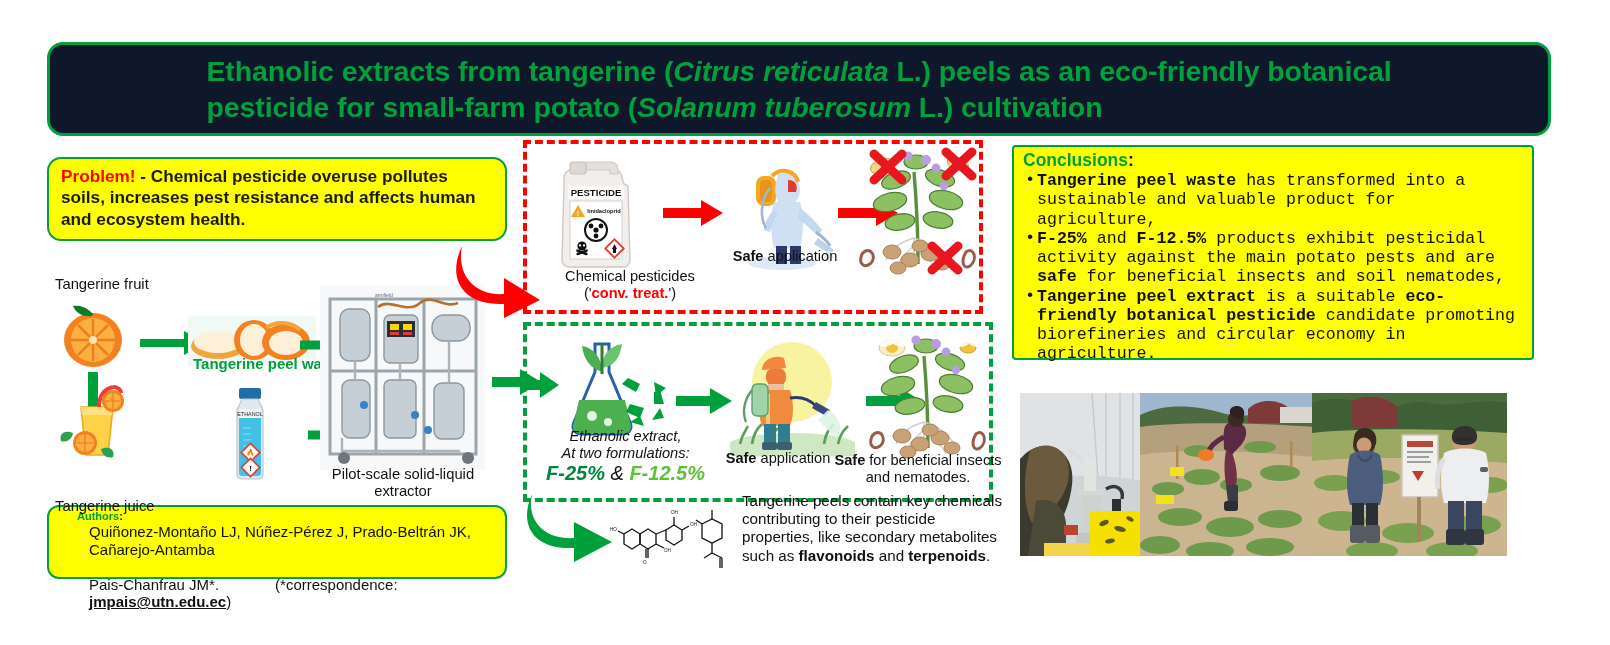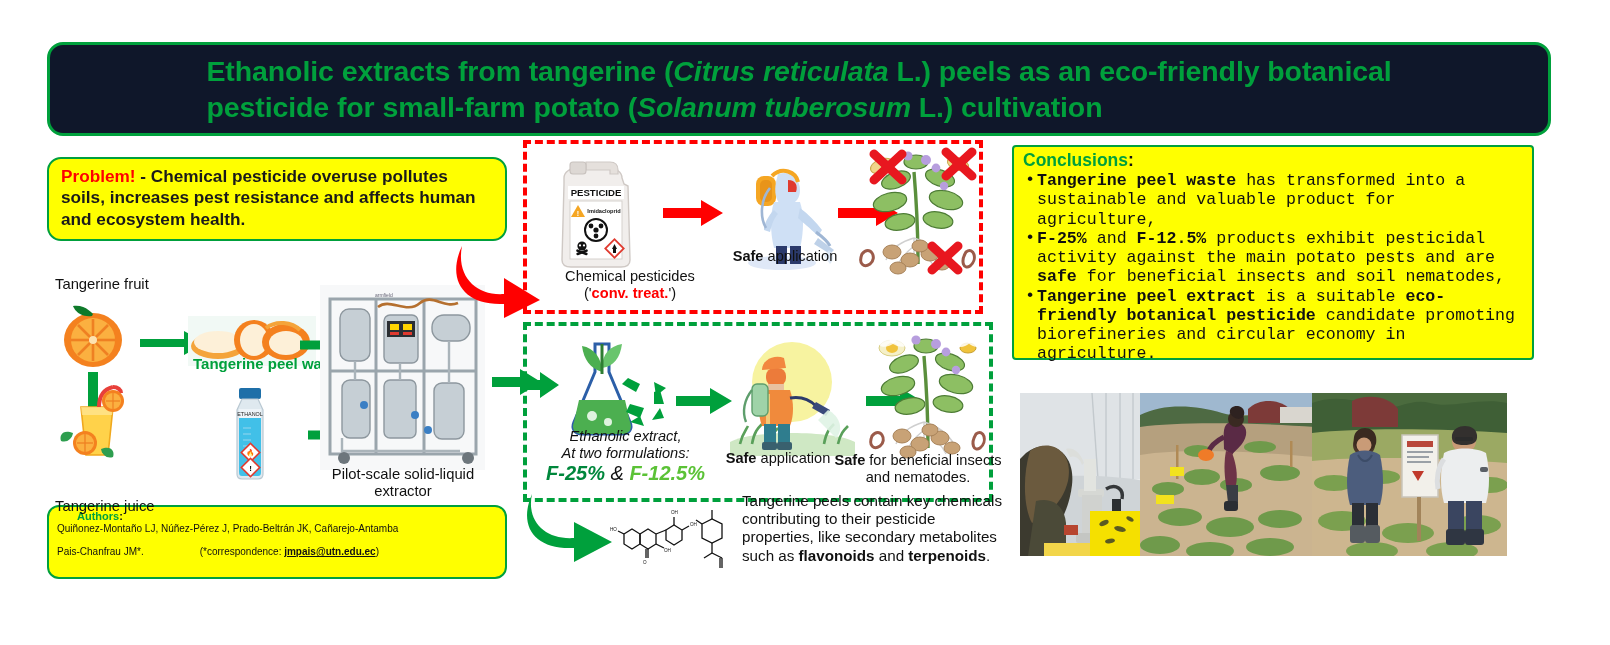--- a/index.html
+++ b/index.html
@@ -71,24 +71,25 @@
   }
   .authors-head {
     color: #00a03c;
     font-weight: bold;
     font-size: 11px;
     line-height: 1.1;
     margin-left: 20px;
   }
   .authors-head .colon { color: #111; }
   .authors-body {
-    font-size: 10px;
+    font-size: 15px;
     color: #111;
     line-height: 1.17;
     margin-top: 1px;
+    margin-left: 32px;
   }
   .authors-body .mail { font-weight: bold; text-decoration: underline; }
   .authors-gap { display: inline-block; width: 56px; }
 
   
   .concl-box {
     position: absolute;
     left: 1012px; top: 145px;
     width: 522px; height: 215px;
     background: #ffff00;

